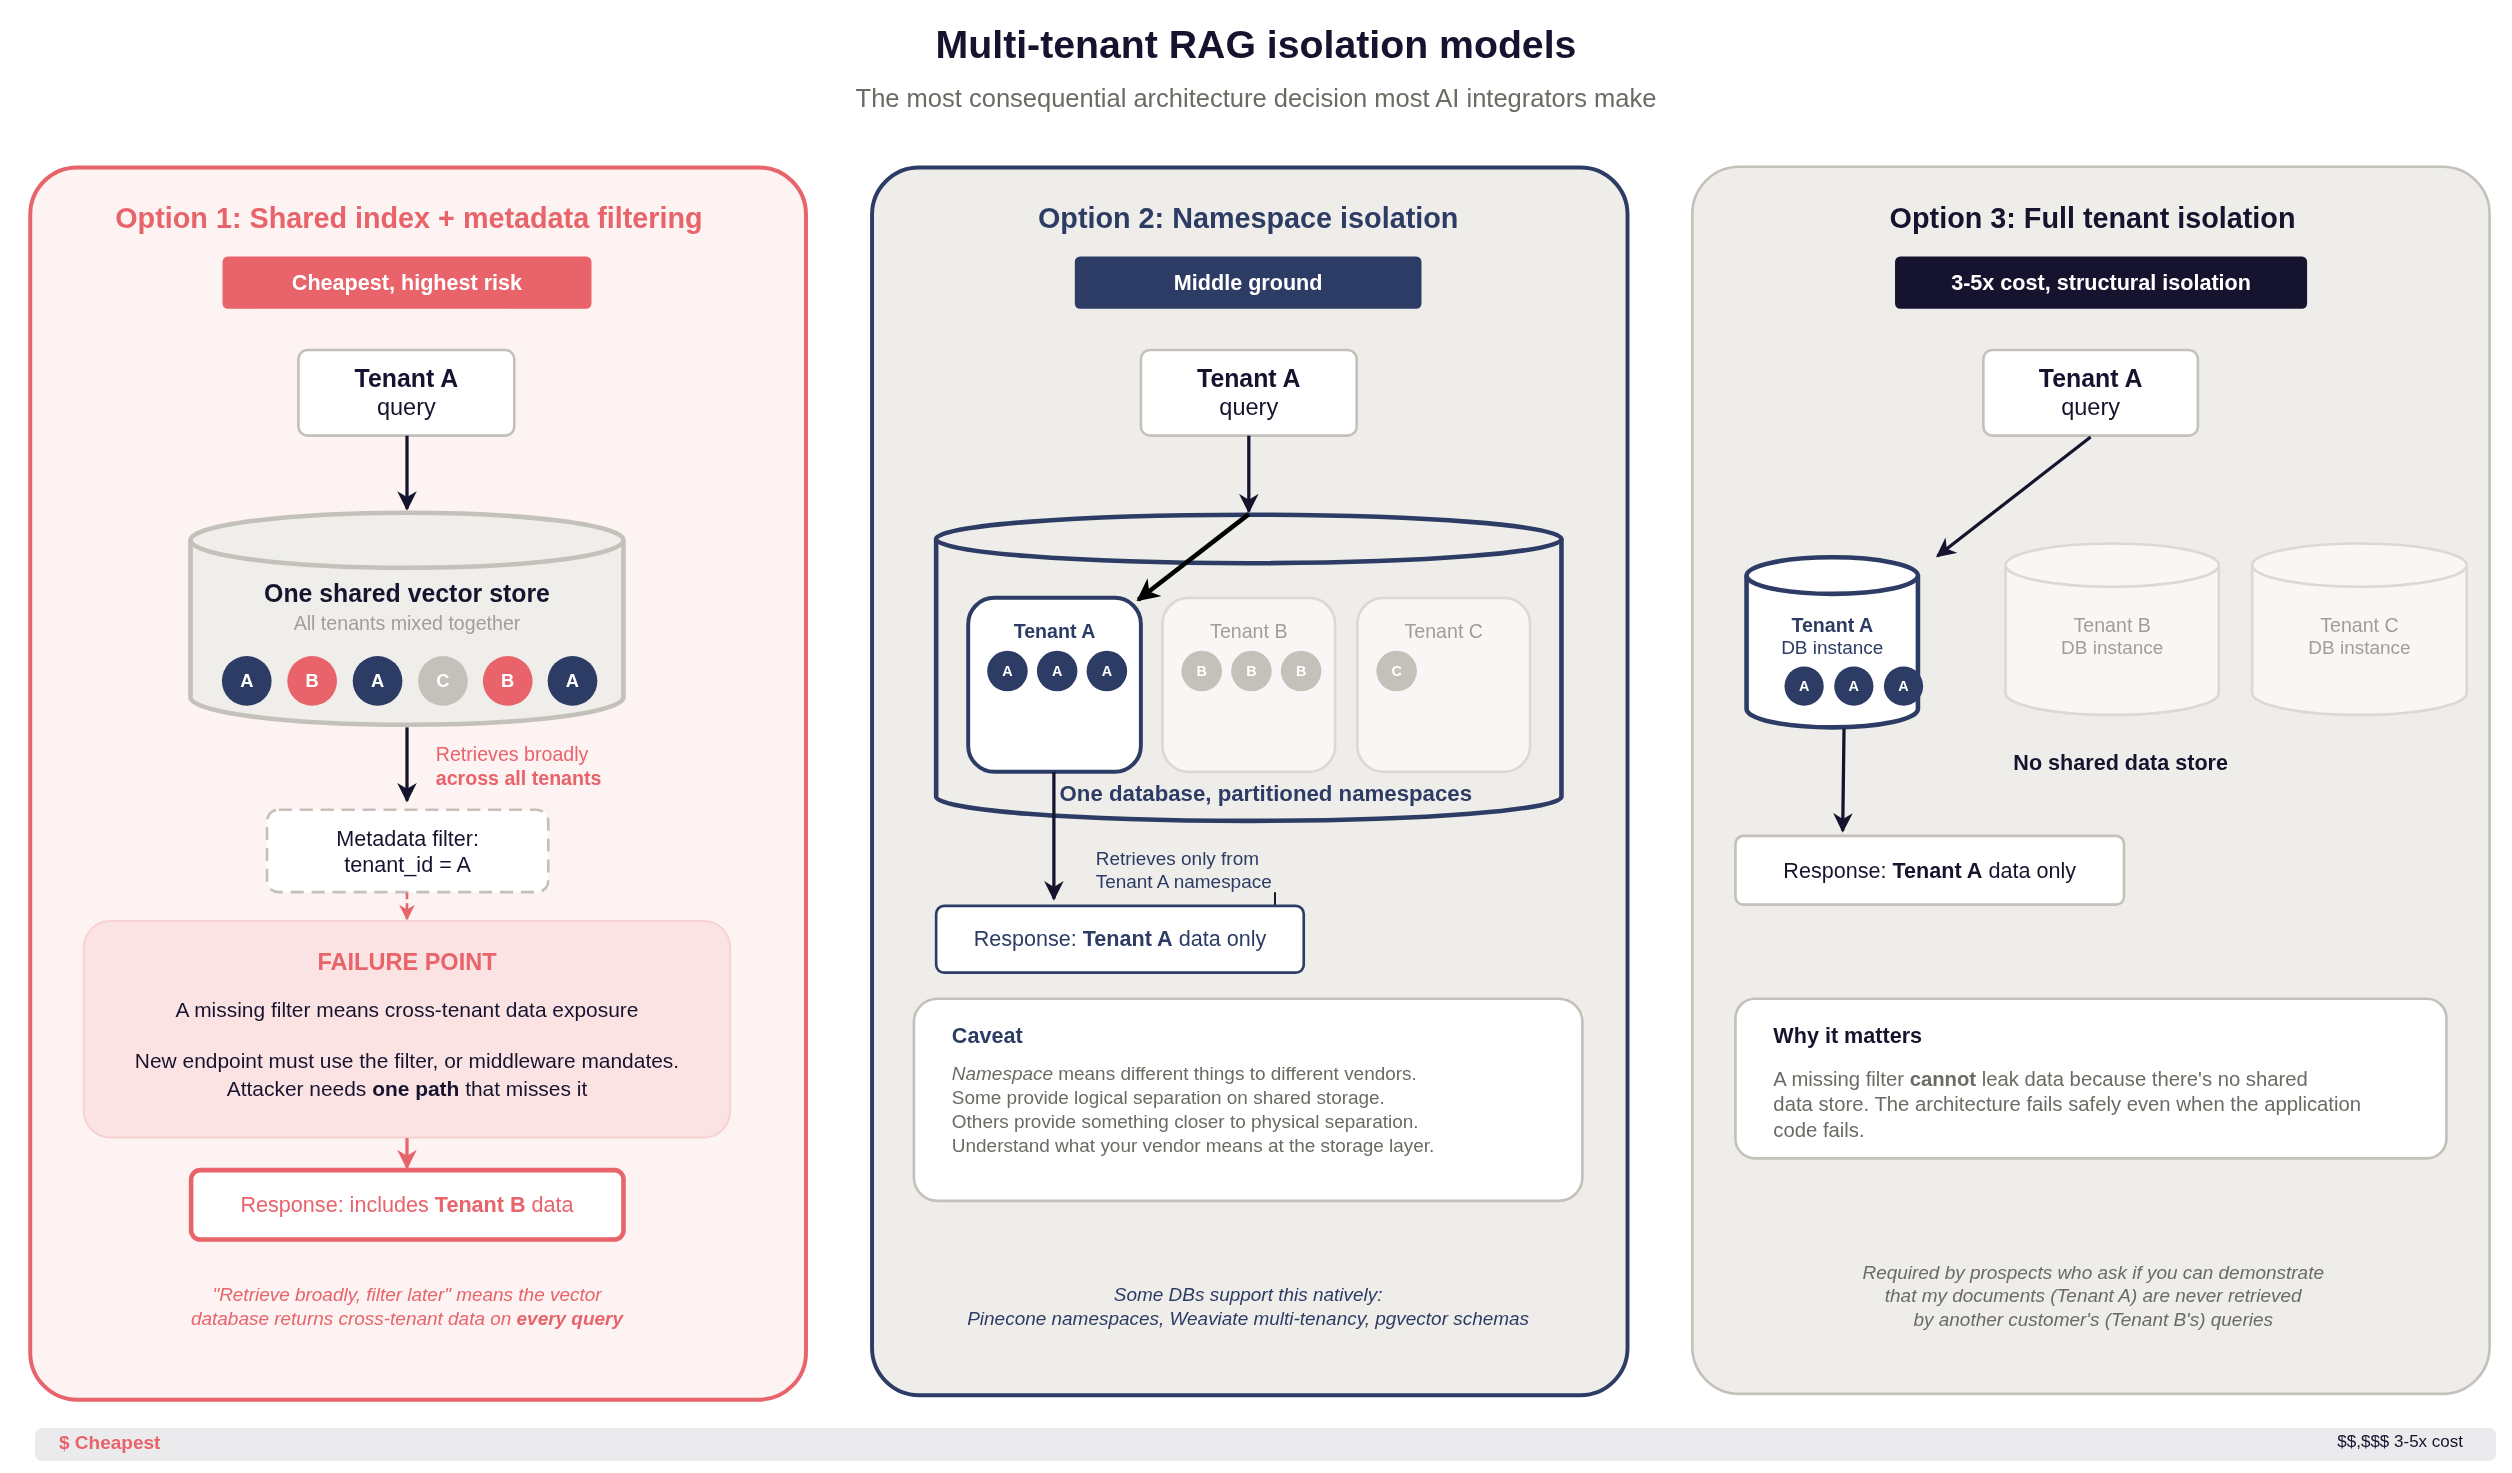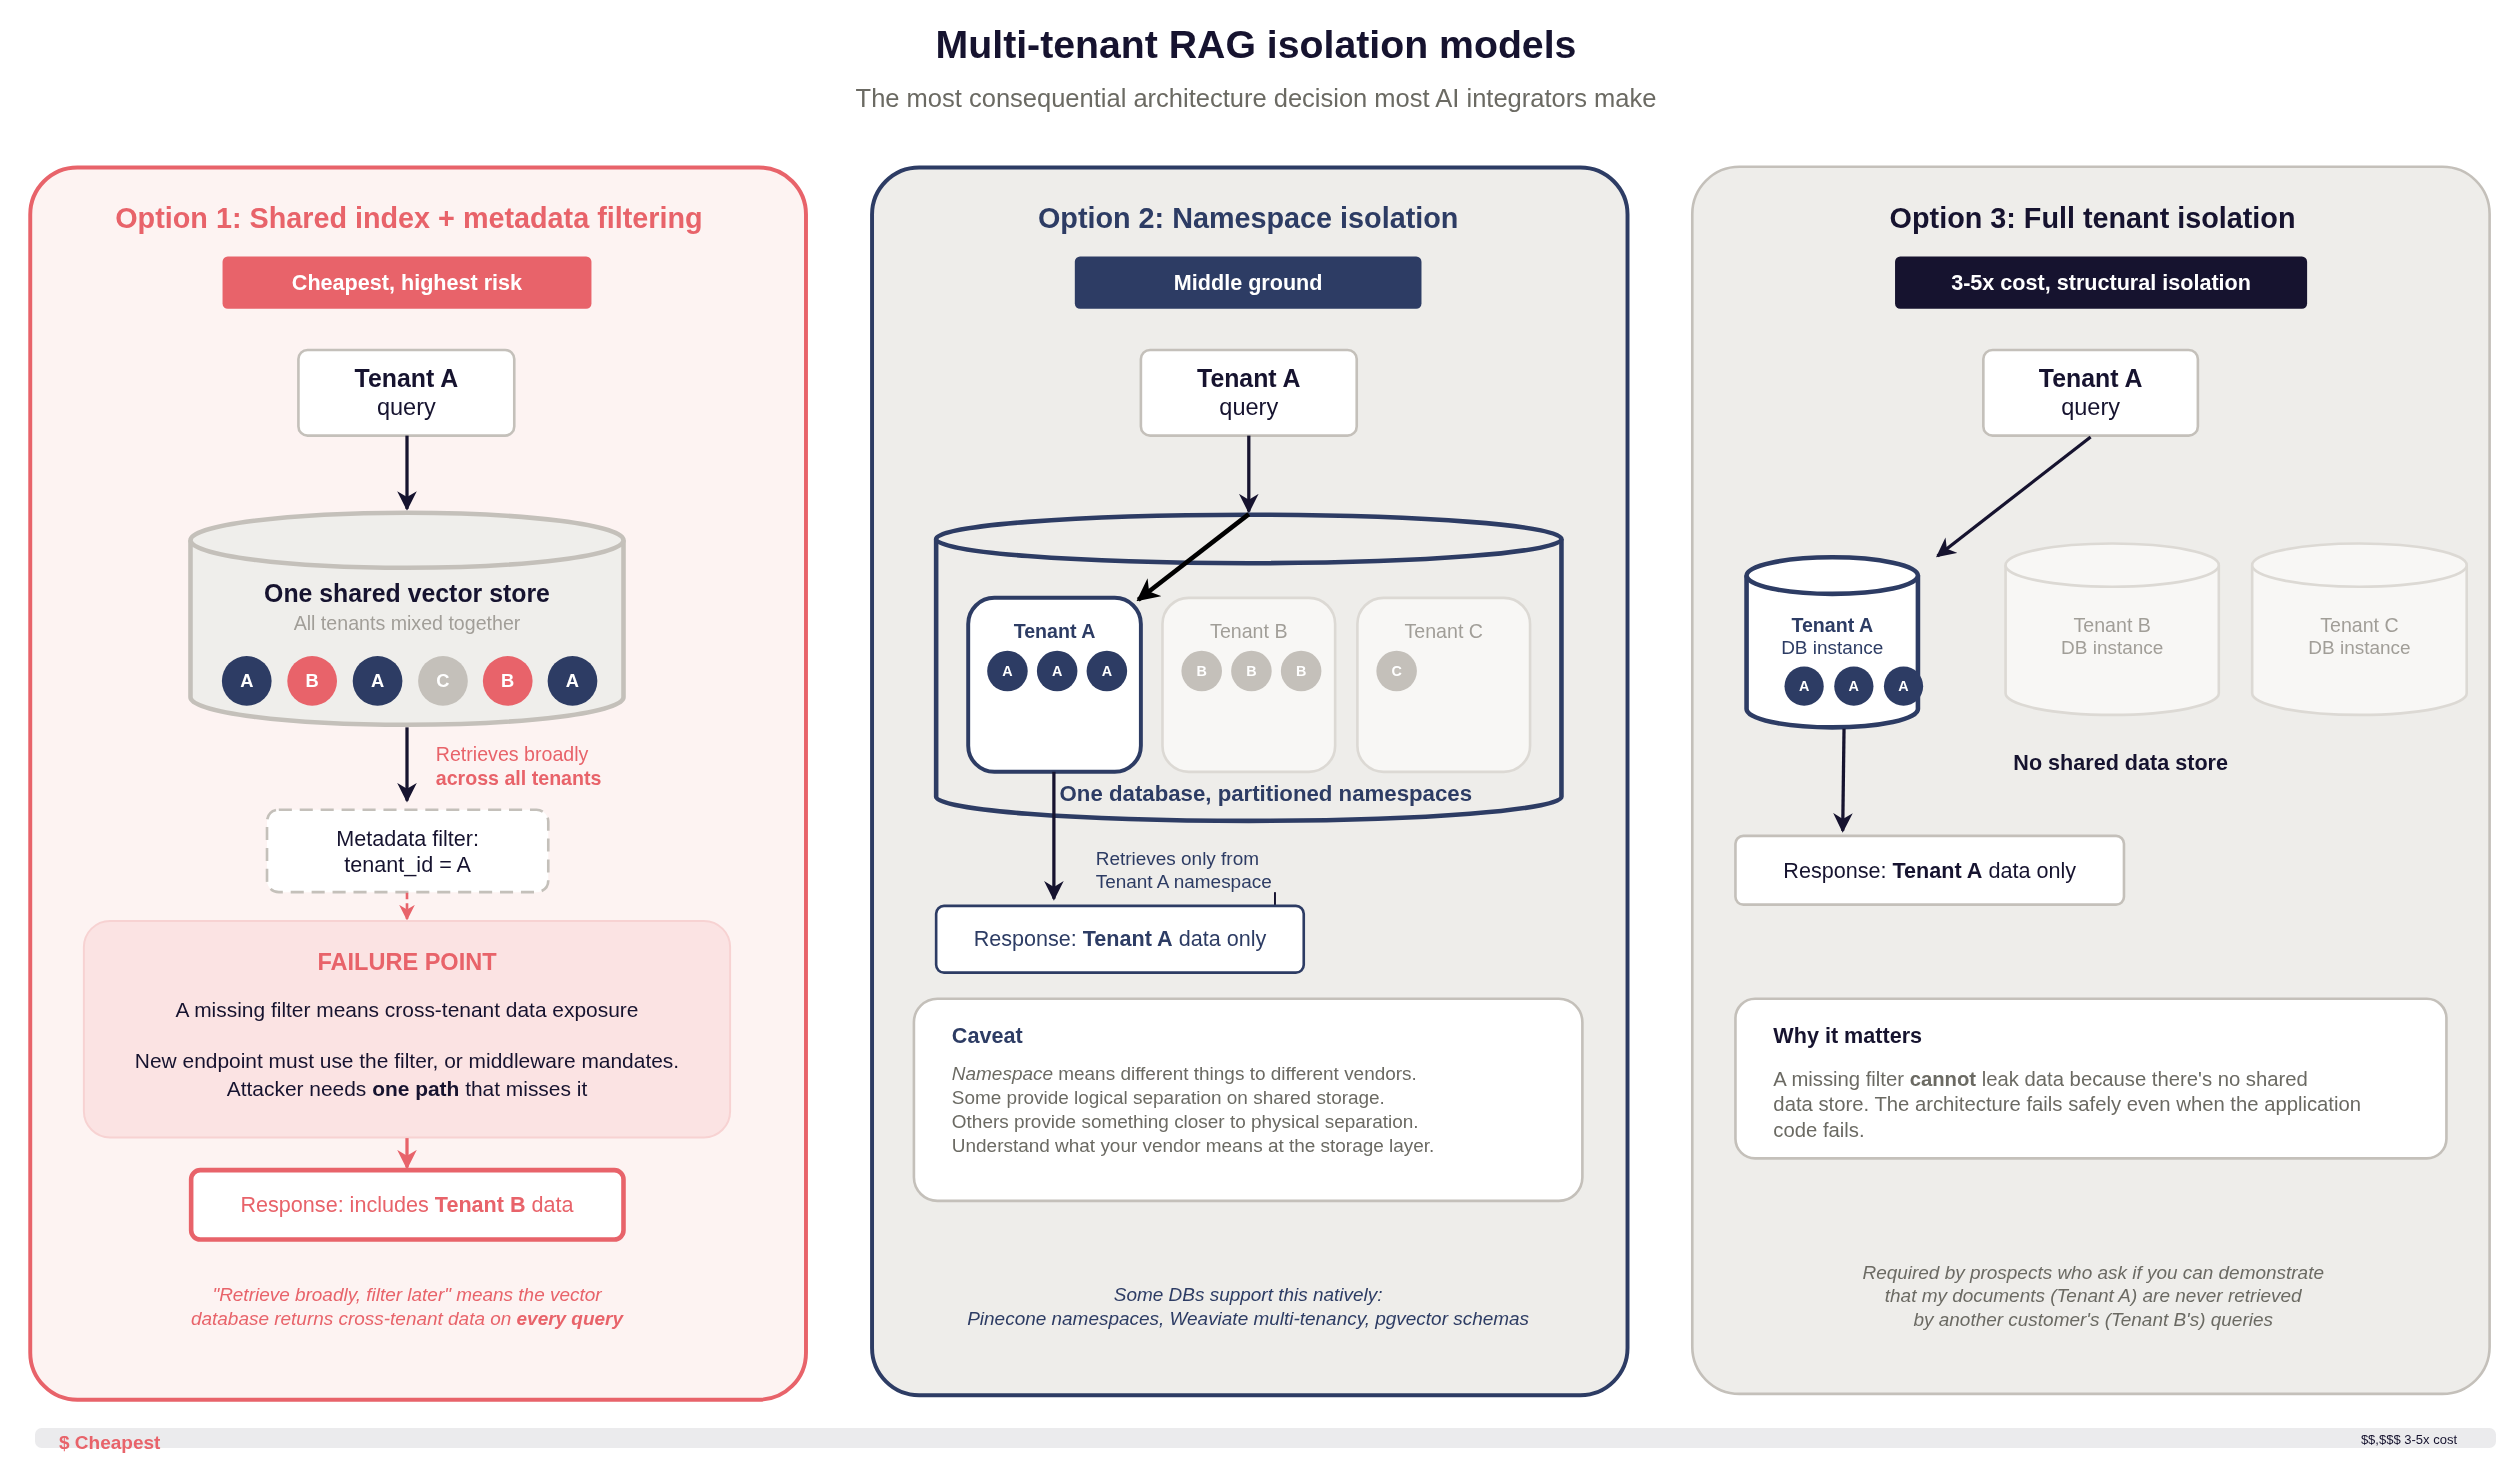--- a/index.html
+++ b/index.html
@@ -1,20 +1,20 @@
 <!DOCTYPE html>
 <html style="font-size:10.5px"><head>
 <meta charset="utf-8">
 <style>
   html,body{margin:0;padding:0;background:#ffffff;}
   body{width:2512px;height:1473px;position:relative;overflow:hidden;font-family:"Liberation Sans",sans-serif;}
   #canvas{position:absolute;left:0;top:0;width:2512px;height:1473px;}
-  .bar{position:absolute;left:35px;top:1428px;width:2461px;height:20px;background:#ebebed;border-radius:6.5px;}
+  .bar{position:absolute;left:35px;top:1428px;width:2461px;height:33px;background:#ebebed;border-radius:6.5px;}
   .bar-left{position:absolute;left:24px;top:3.9px;font-size:19px;font-weight:bold;color:#e8636a;}
-  .bar-right{position:absolute;right:39px;top:3.9px;font-size:13px;color:#16132f;text-align:center;}
+  .bar-right{position:absolute;right:33px;top:3.9px;font-size:17px;color:#16132f;text-align:center;}
 </style>
 </head>
 <body>
 
 <svg id="canvas" width="2512" height="1473" viewBox="0 0 3840 2252" xmlns="http://www.w3.org/2000/svg">
   <defs>
     <marker id="ah-ink" viewBox="0 0 10 10" refX="9" refY="5" markerWidth="6" markerHeight="6" orient="auto-start-reverse">
       <path d="M0,0 L10,5 L0,10 L3,5 z" fill="#16132f"></path>
     </marker>
     <marker id="ah-red" viewBox="0 0 10 10" refX="9" refY="5" markerWidth="6" markerHeight="6" orient="auto-start-reverse">

